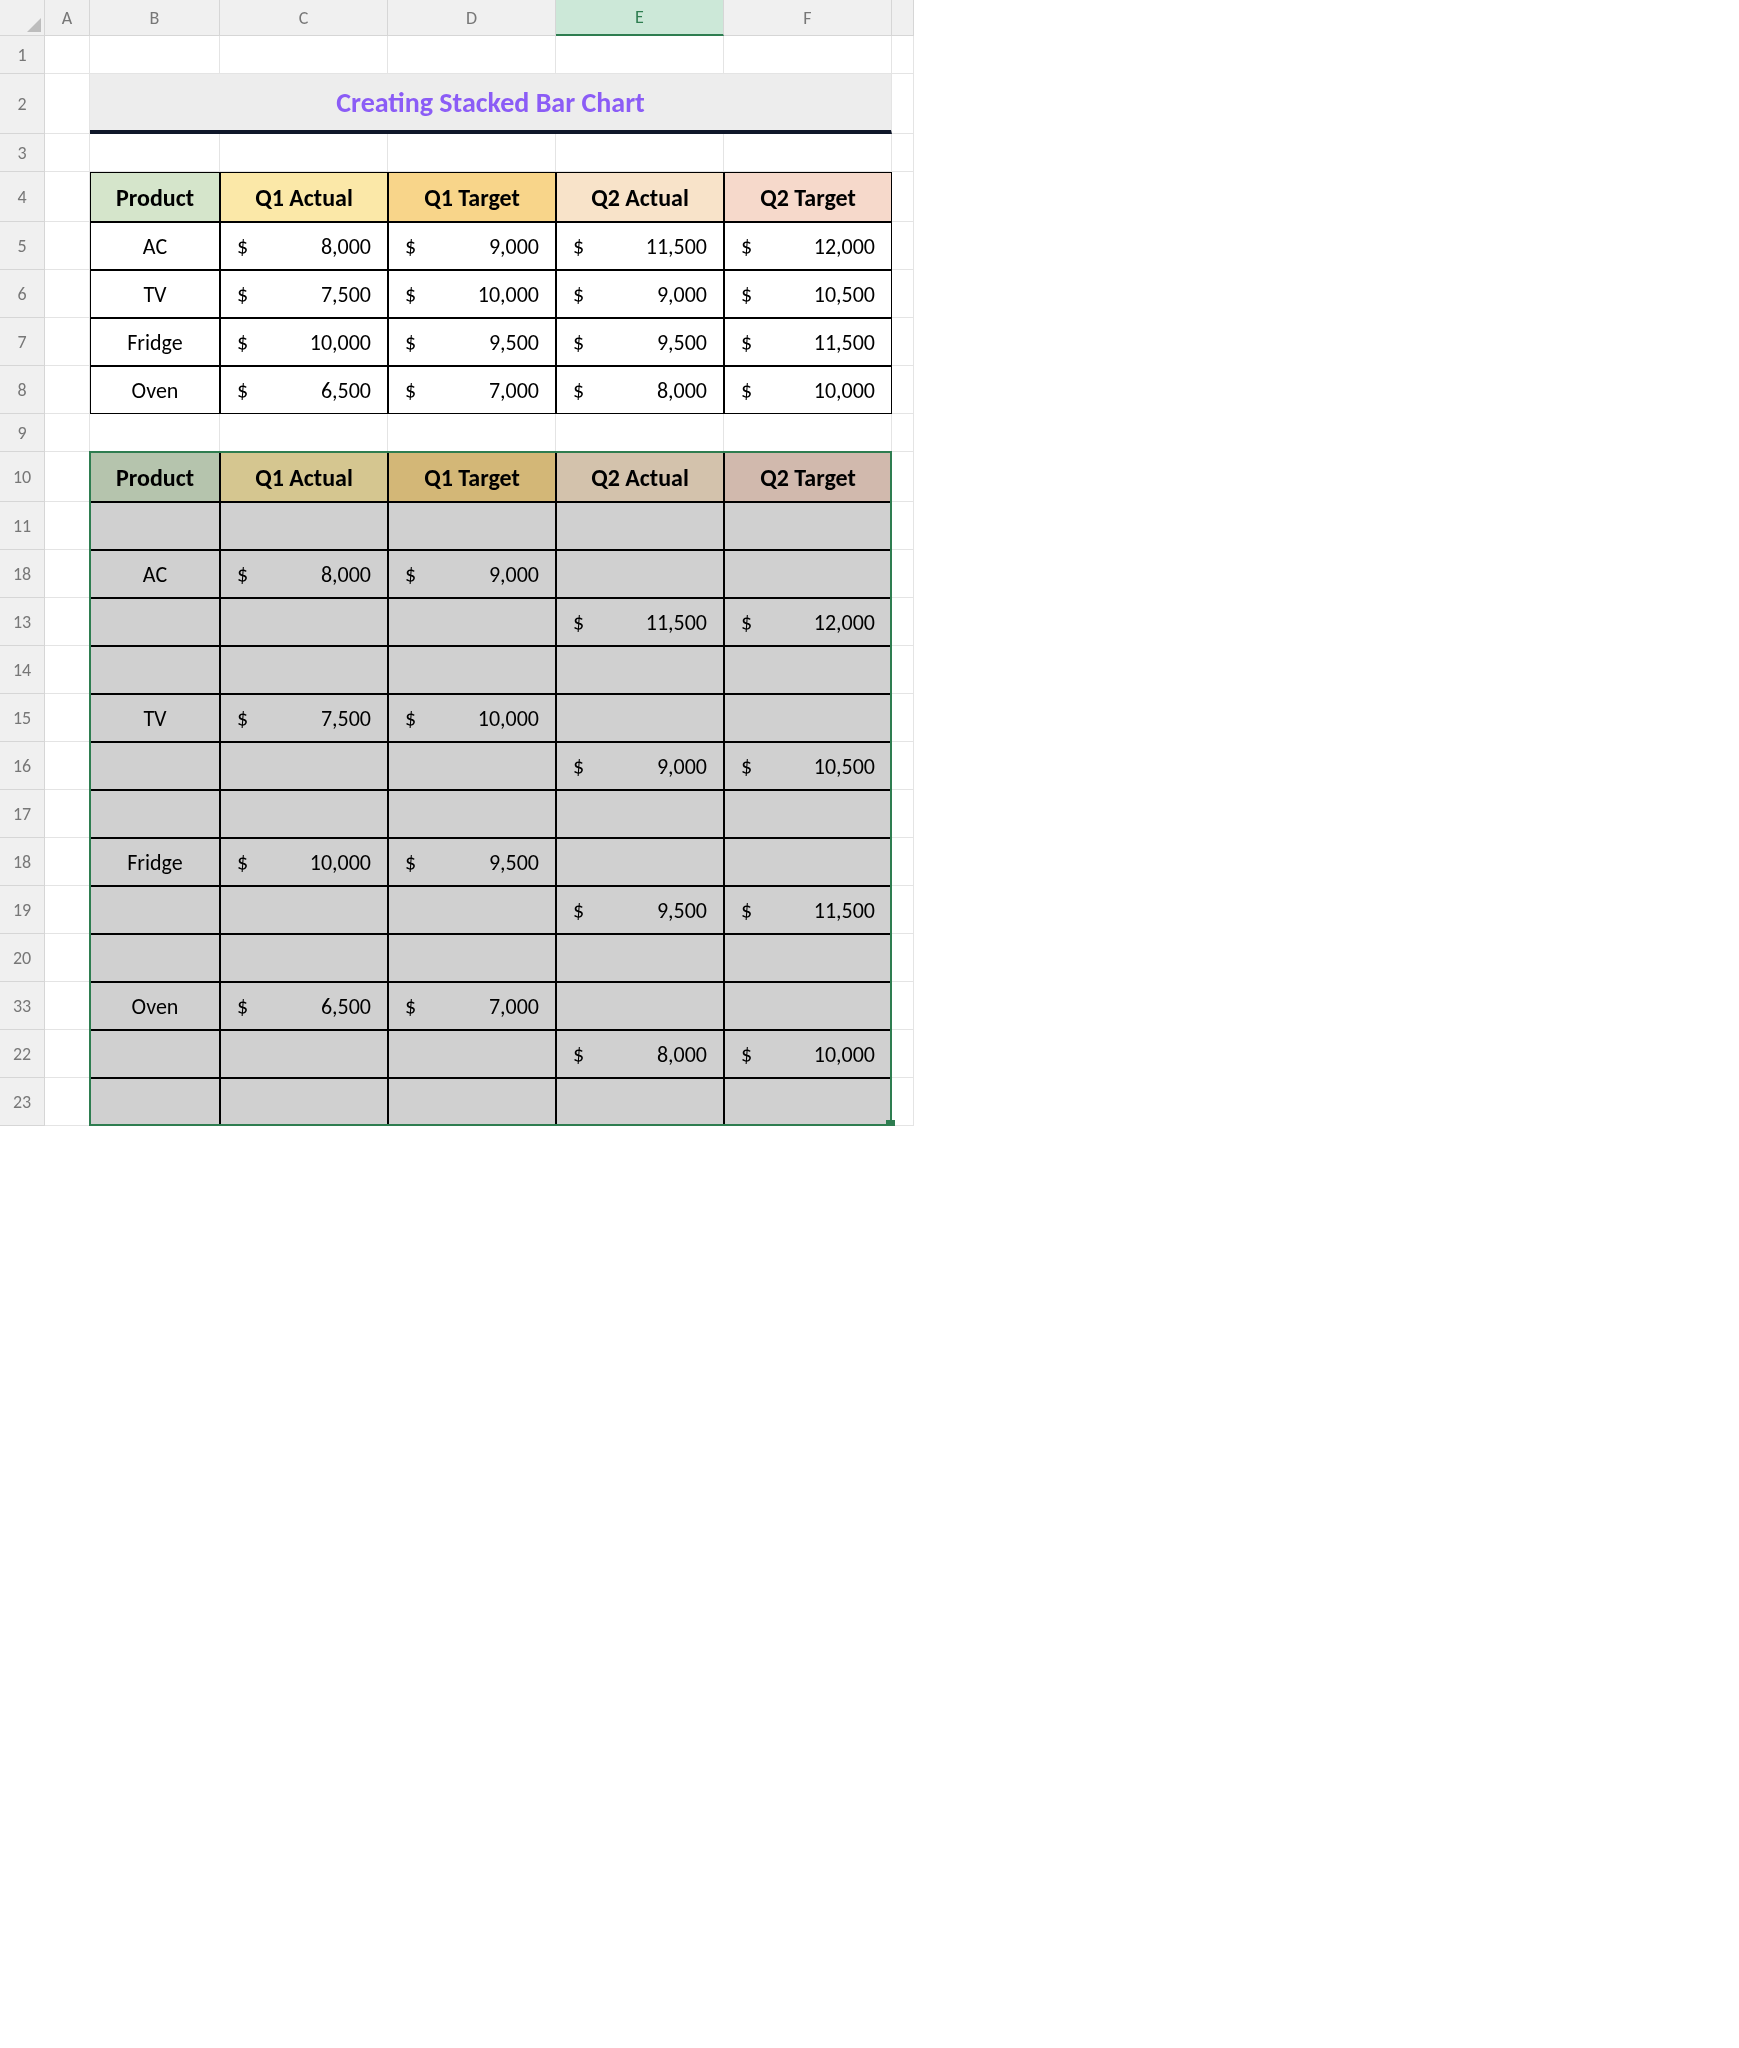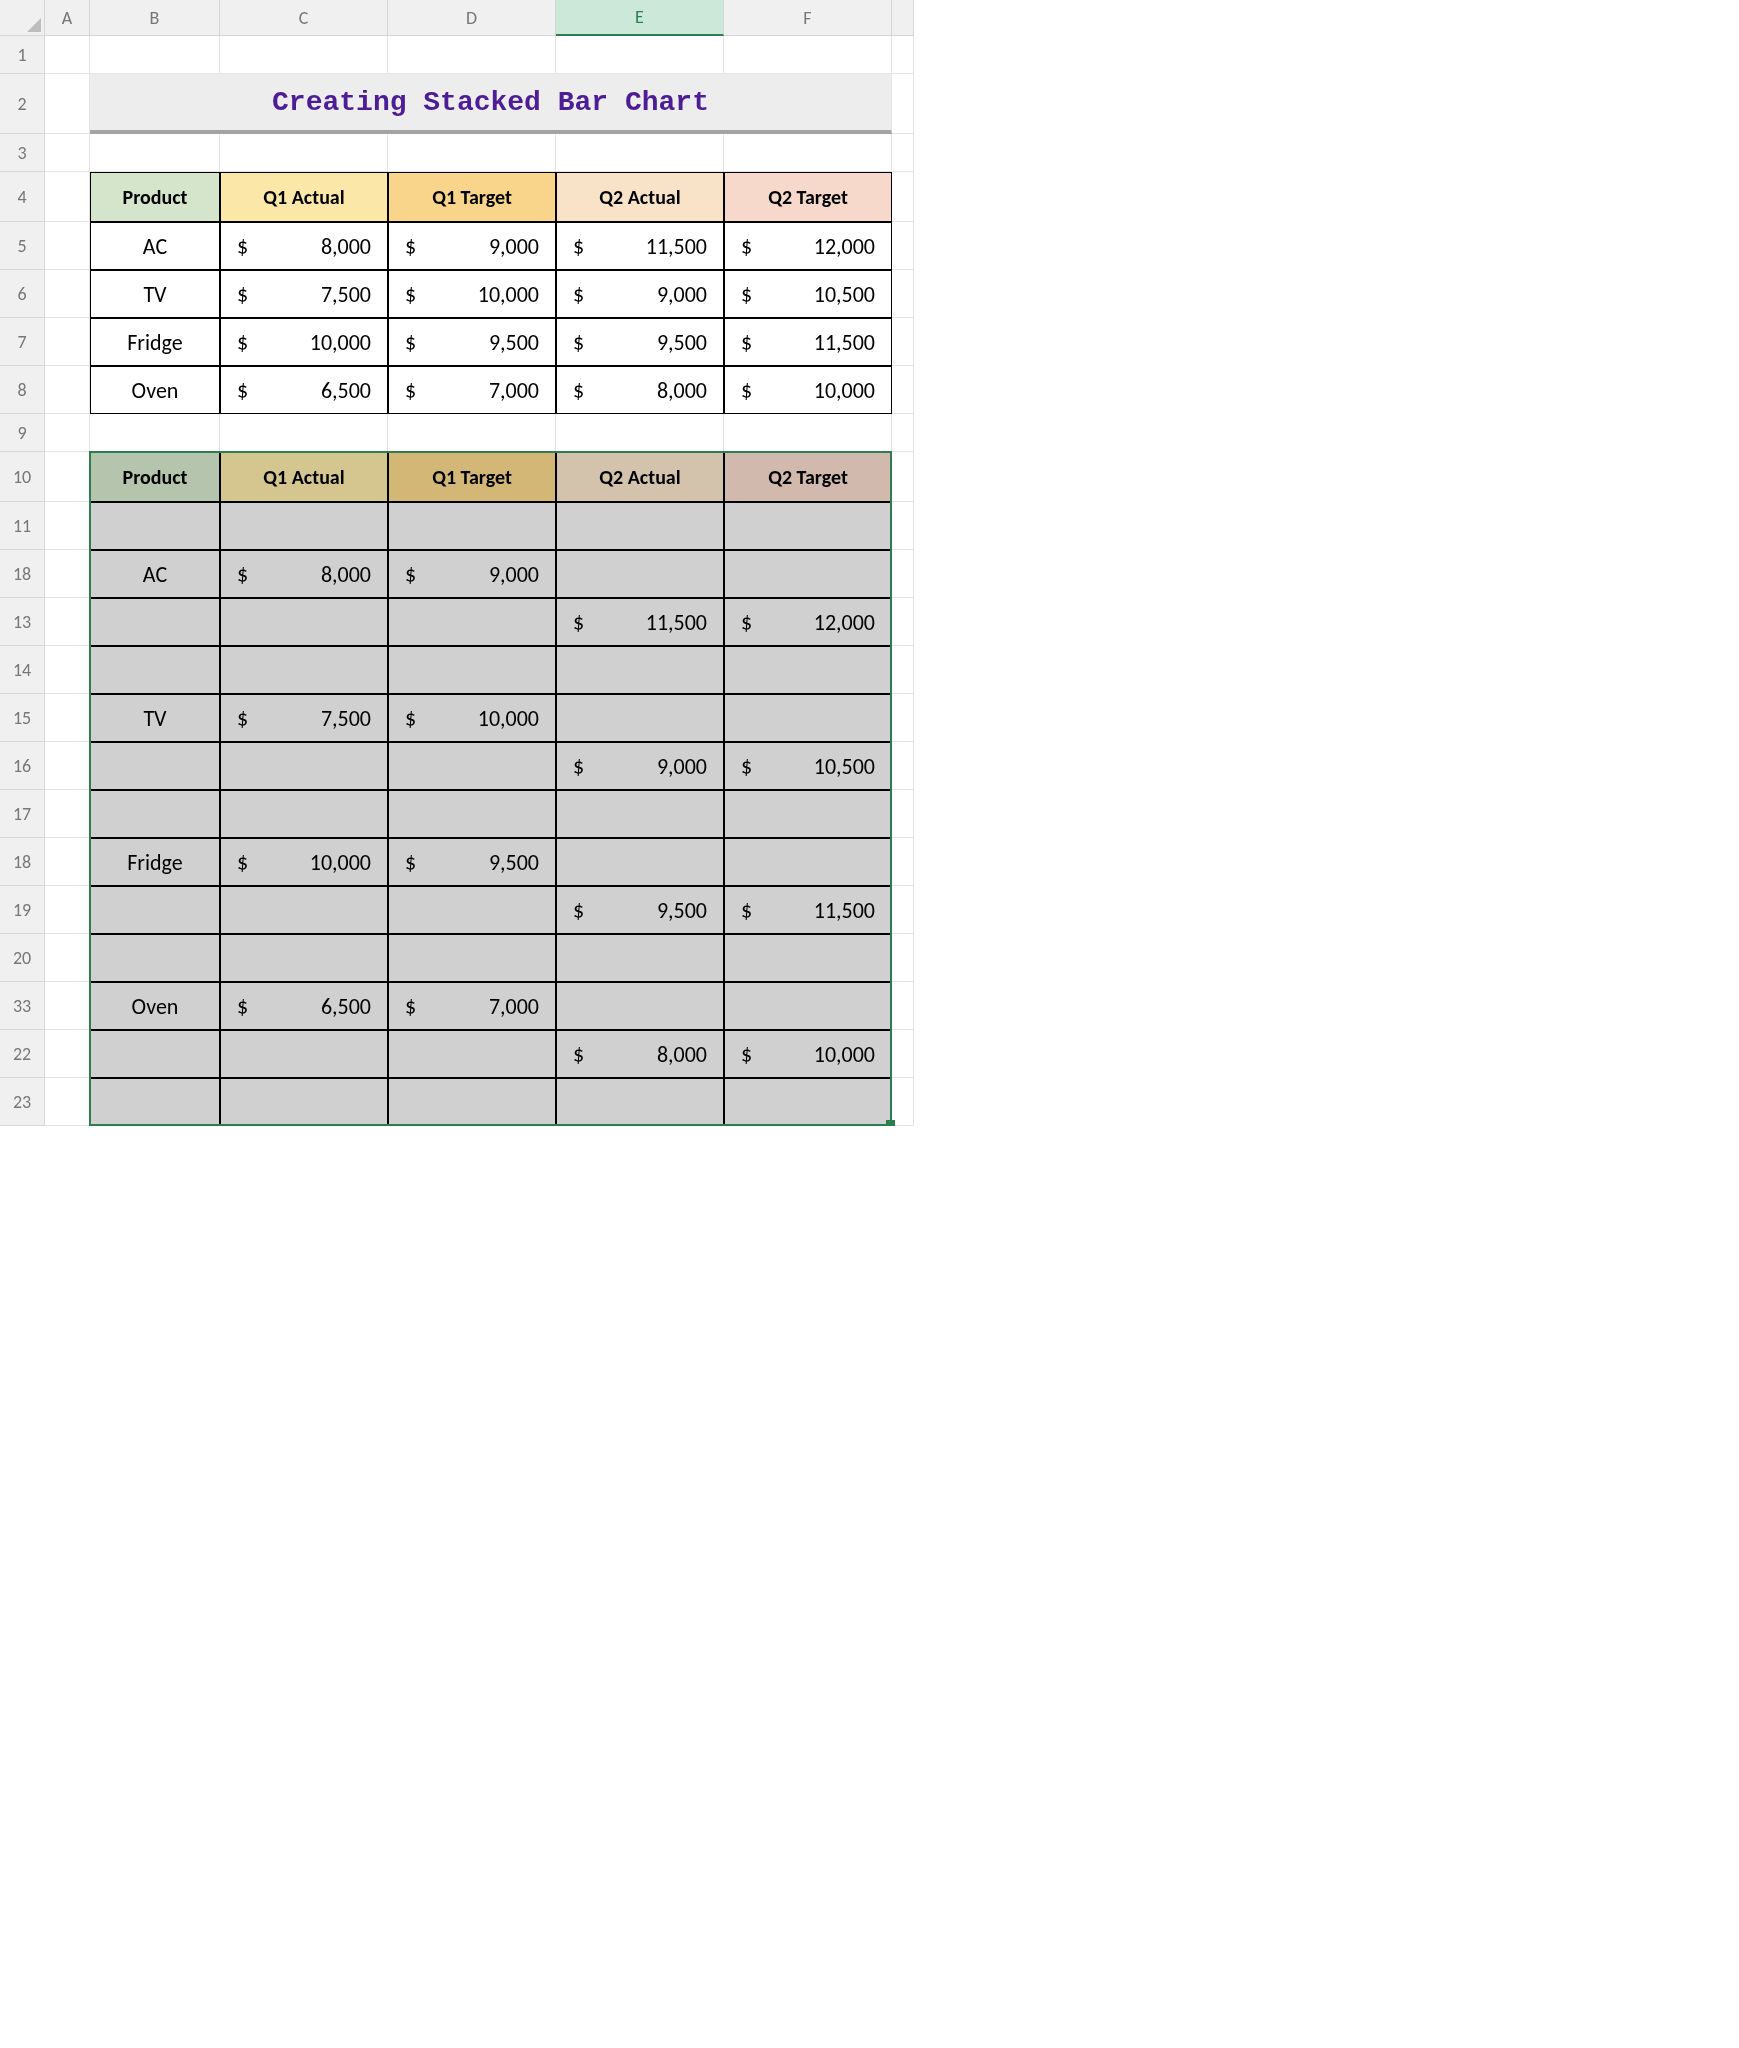--- a/index.html
+++ b/index.html
@@ -60,29 +60,28 @@
     border-bottom: 1px solid #e4e4e4;
     padding: 0;
   }
 
   
   .title-cell {
     font-weight: 700;
     font-size: 28px;
     justify-content: center;
     background: #ededed;
-    border-bottom: 4px solid #a3a3a3;
-    color: #4c1d95;
-    font-family: Liberation Mono, monospace;
+    border-bottom: 4px solid #0f172a;
+    color: #8b5cf6;
   }
 
   
   .th {
     font-weight: 700;
-    font-size: 20px;
+    font-size: 24px;
     justify-content: center;
     border: 1px solid #000;
   }
   .th-product  { background: #d5e5cb; }
   .th-q1a      { background: #fbe8a8; }
   .th-q1t      { background: #f8d58a; }
   .th-q2a      { background: #f8e3c9; text-align: center; }
   .th-q2t      { background: #f6d9cb; text-align: right; }
 
   

